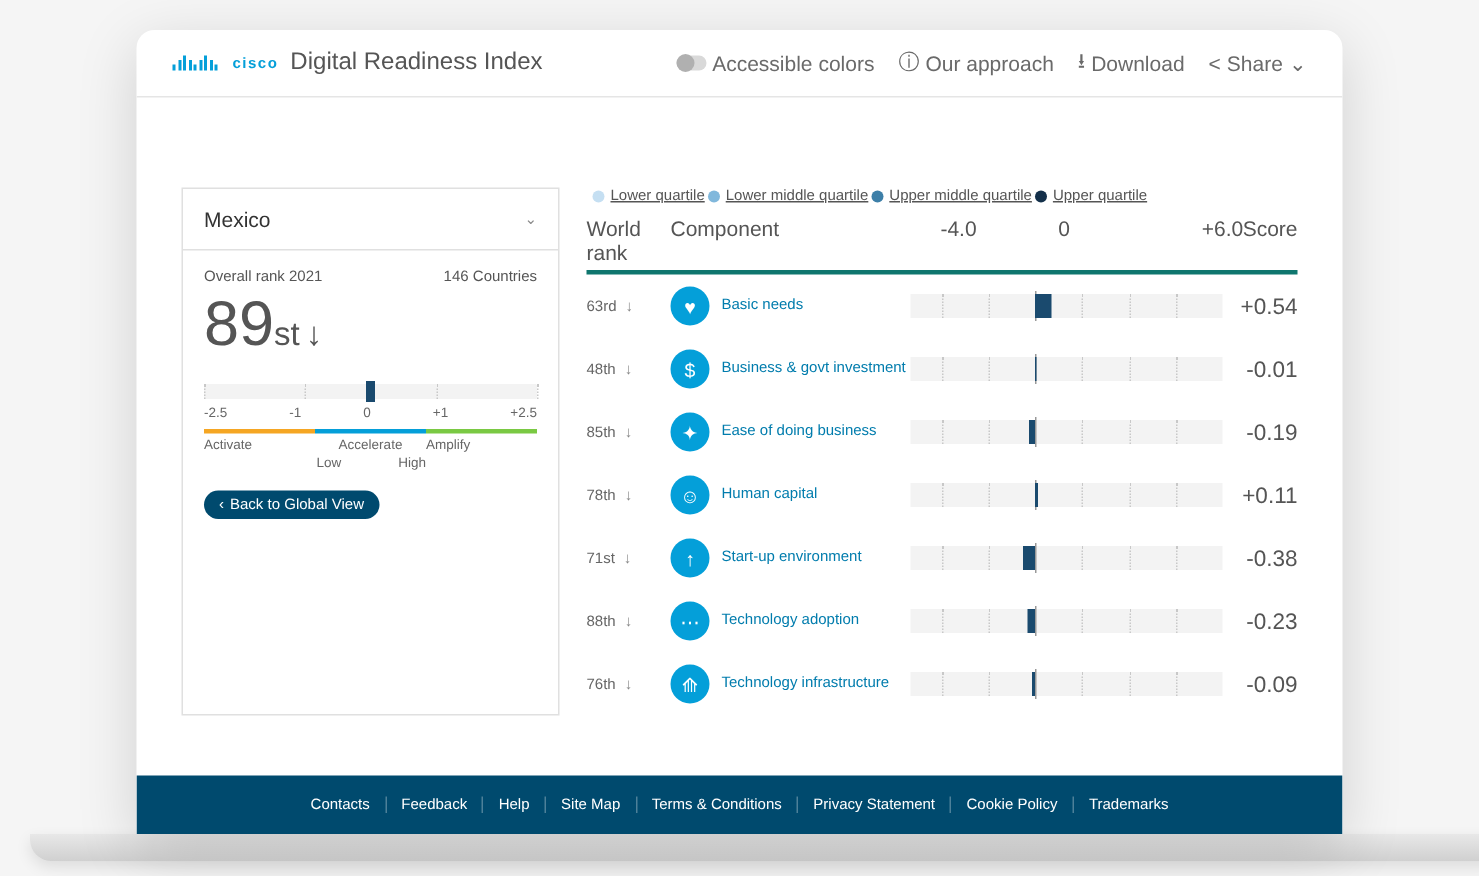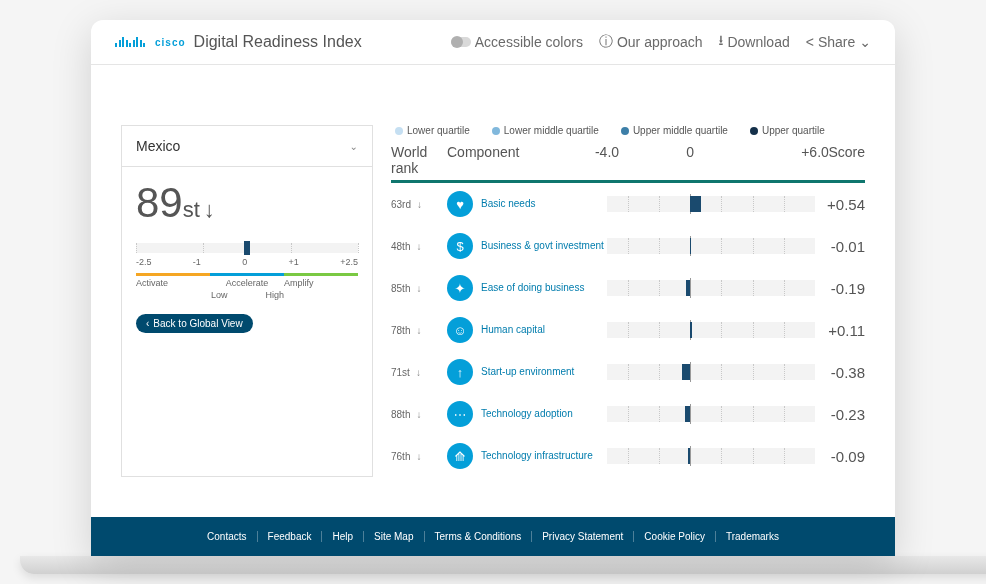--- a/index.html
+++ b/index.html
@@ -37,28 +37,28 @@
 .gauge-labels { display: flex; justify-content: space-between; font-size: 9px; color: #666; margin-top: 4px; }
 .gauge-stage-bar { display: flex; height: 3px; margin-top: 6px; }
 .gauge-stage-bar span { flex: 1; }
 .gauge-stages { display: flex; font-size: 9px; color: #666; margin-top: 2px; }
 .gauge-stages span { flex: 1; }
 .gauge-sub { display: flex; font-size: 9px; color: #666; margin-top: 2px; }
 .gauge-sub span { flex: 1; text-align: center; }
 .back-btn { display: inline-flex; align-items: center; gap: 4px; background: #004a6e; color: #fff; font-size: 10px; padding: 4px 10px; border-radius: 10px; margin: 14px 0 0 14px; cursor: pointer; }
 
 .main-panel { flex: 1; }
-.legend { display: flex; gap: 22px; font-size: 10px; color: #555; margin-bottom: 8px; padding-left: 4px; }
+.legend { display: flex; gap: 2px; font-size: 10px; color: #555; margin-bottom: 8px; padding-left: 4px; text-decoration: underline; }
 .legend-item { display: flex; align-items: center; gap: 4px; }
 .dot { width: 8px; height: 8px; border-radius: 50%; }
 
 .table-head { display: flex; font-size: 14px; color: #555; border-bottom: 3px solid #0f766e; padding-bottom: 4px; }
 .col-rank { width: 56px; }
 .col-comp { width: 160px; }
-.col-chart { flex: 1; position: relative; }
+.col-chart { flex: 1; position: relative; margin-left: 32px; }
 .col-score { width: 50px; text-align: right; }
 .axis-labels { position: absolute; inset: 0; }
 .axis-labels span { position: absolute; top: 0; transform: translateX(-50%); }
 
 .row { display: flex; align-items: center; padding: 8px 0; }
 .rank-cell { width: 56px; font-size: 10px; color: #666; display: flex; gap: 6px; align-items: center; }
 .comp-cell { width: 160px; display: flex; align-items: center; gap: 8px; }
 .comp-icon { width: 26px; height: 26px; border-radius: 50%; background: #049fd9; color: #fff; display: flex; align-items: center; justify-content: center; font-size: 13px; flex-shrink: 0; }
 .comp-name { font-size: 10px; color: #007cad; line-height: 1.2; cursor: pointer; }
 .chart-cell { flex: 1; position: relative; height: 16px; }
@@ -115,20 +115,24 @@
     </div>
   </div>
 
   <div class="content">
     <div class="sidebar-card">
       <div class="country-select">
         <span class="country-name">Mexico</span>
         <span class="chev">⌄</span>
       </div>
       <div class="rank-block">
+        <div class="rank-header">
+          <span>Overall rank 2021</span>
+          <span>146 Countries</span>
+        </div>
         <div class="rank-value">
           <span>89</span>
             <span class="rank-suffix">st</span>
           <span class="rank-trend">↓</span>
         </div>
       </div>
       <div class="gauge-block">
         <div class="gauge-track">
           <div class="gauge-ticks" id="gauge-ticks">
               <span style="left: 0%;"></span>

